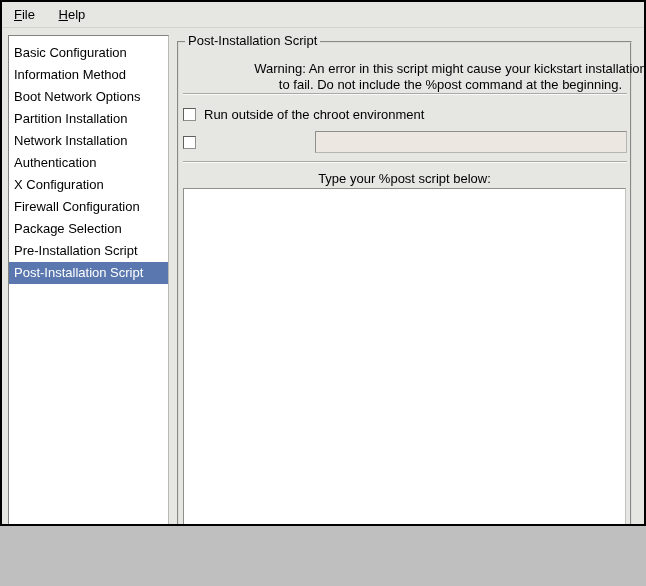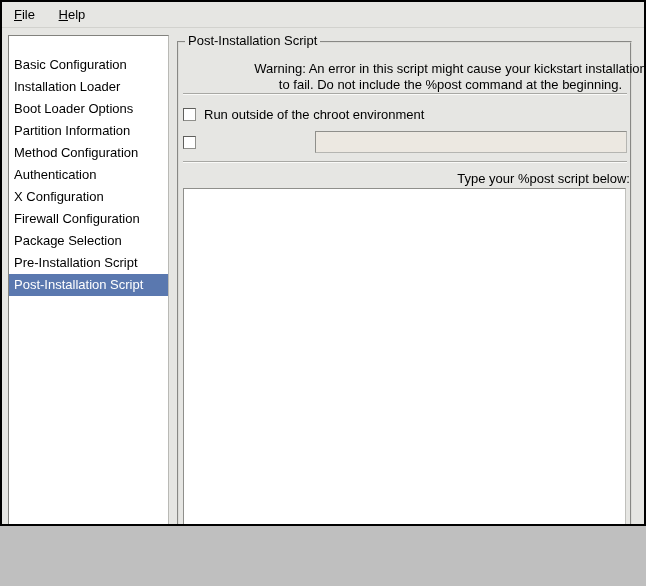--- a/index.html
+++ b/index.html
@@ -24,21 +24,21 @@
     cursor:default;
   }
   .menu-item::first-letter { text-decoration:underline; }
   .menu-item:first-child { margin-left:2px; }
   
   .listbox {
     position:absolute; left:6px; top:33px; width:161px; height:538px;
     background:#fff;
     border:1px solid;
     border-color:#82827e #b9b9b5 #b9b9b5 #82827e;
-    padding-top:18px;
+    padding-top:6px;
     overflow:hidden;
   }
   .list-item {
     height:22px; line-height:22px;
     padding-left:5px;
     white-space:nowrap;
     cursor:default;
   }
   .list-item.selected { background:#5a78af; color:#fff; }
   
@@ -82,21 +82,21 @@
     position:absolute; left:136px; top:88px; width:312px; height:22px;
     background:#ece8e1;
     border:1px solid;
     border-color:#8f8f8b #b5b5b1 #b5b5b1 #8f8f8b;
     font-family:"Liberation Sans","DejaVu Sans",sans-serif;
     font-size:13px;
     padding:0 3px;
   }
   .script-prompt {
     position:absolute; left:0; top:128px; width:100%;
-    text-align:right;
+    text-align:center;
   }
   .script-area {
     position:absolute; left:4px; top:145px; width:443px; height:377px;
     background:#fff;
     border:1px solid;
     border-color:#8f8f8b #c0c0bc #c0c0bc #8f8f8b;
     resize:none;
     font-family:"Liberation Sans","DejaVu Sans",sans-serif;
     font-size:13px;
     padding:2px 3px;
@@ -107,24 +107,24 @@
 
 <div class="window">
 
   <div class="menubar">
     <span class="menu-item">File</span>
     <span class="menu-item">Help</span>
   </div>
 
   <div class="listbox">
     <div class="list-item">Basic Configuration</div>
-    <div class="list-item">Installation Loader</div>
-    <div class="list-item">Boot Loader Options</div>
-    <div class="list-item">Partition Information</div>
-    <div class="list-item">Method Configuration</div>
+    <div class="list-item">Information Method</div>
+    <div class="list-item">Boot Network Options</div>
+    <div class="list-item">Partition Installation</div>
+    <div class="list-item">Network Installation</div>
     <div class="list-item">Authentication</div>
     <div class="list-item">X Configuration</div>
     <div class="list-item">Firewall Configuration</div>
     <div class="list-item">Package Selection</div>
     <div class="list-item">Pre-Installation Script</div>
     <div class="list-item selected">Post-Installation Script</div>
   </div>
 
   <div class="frame">
     <span class="frame-label">Post-Installation Script</span>

